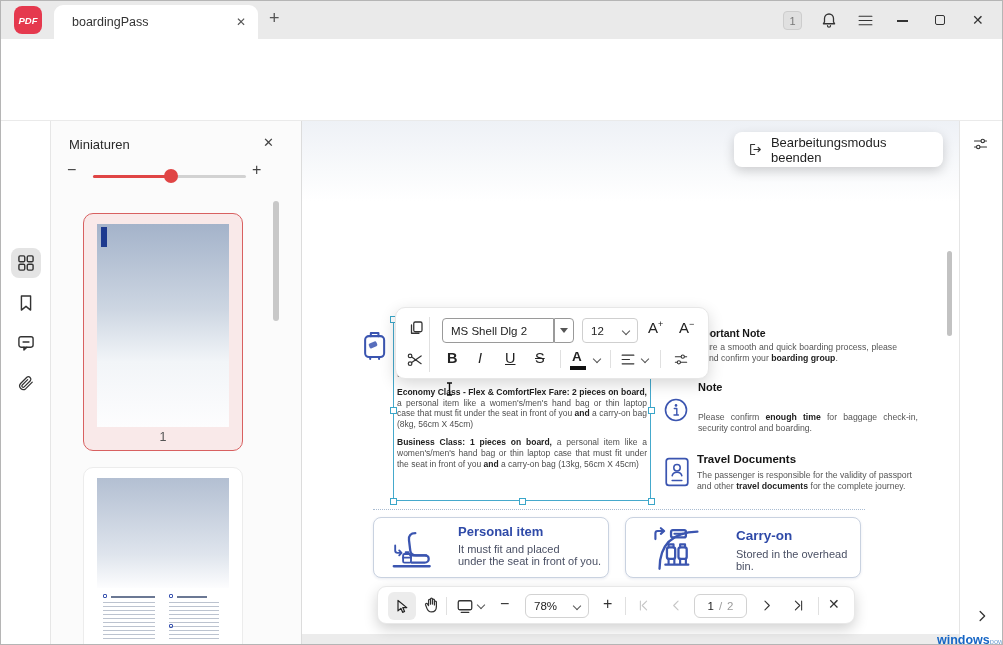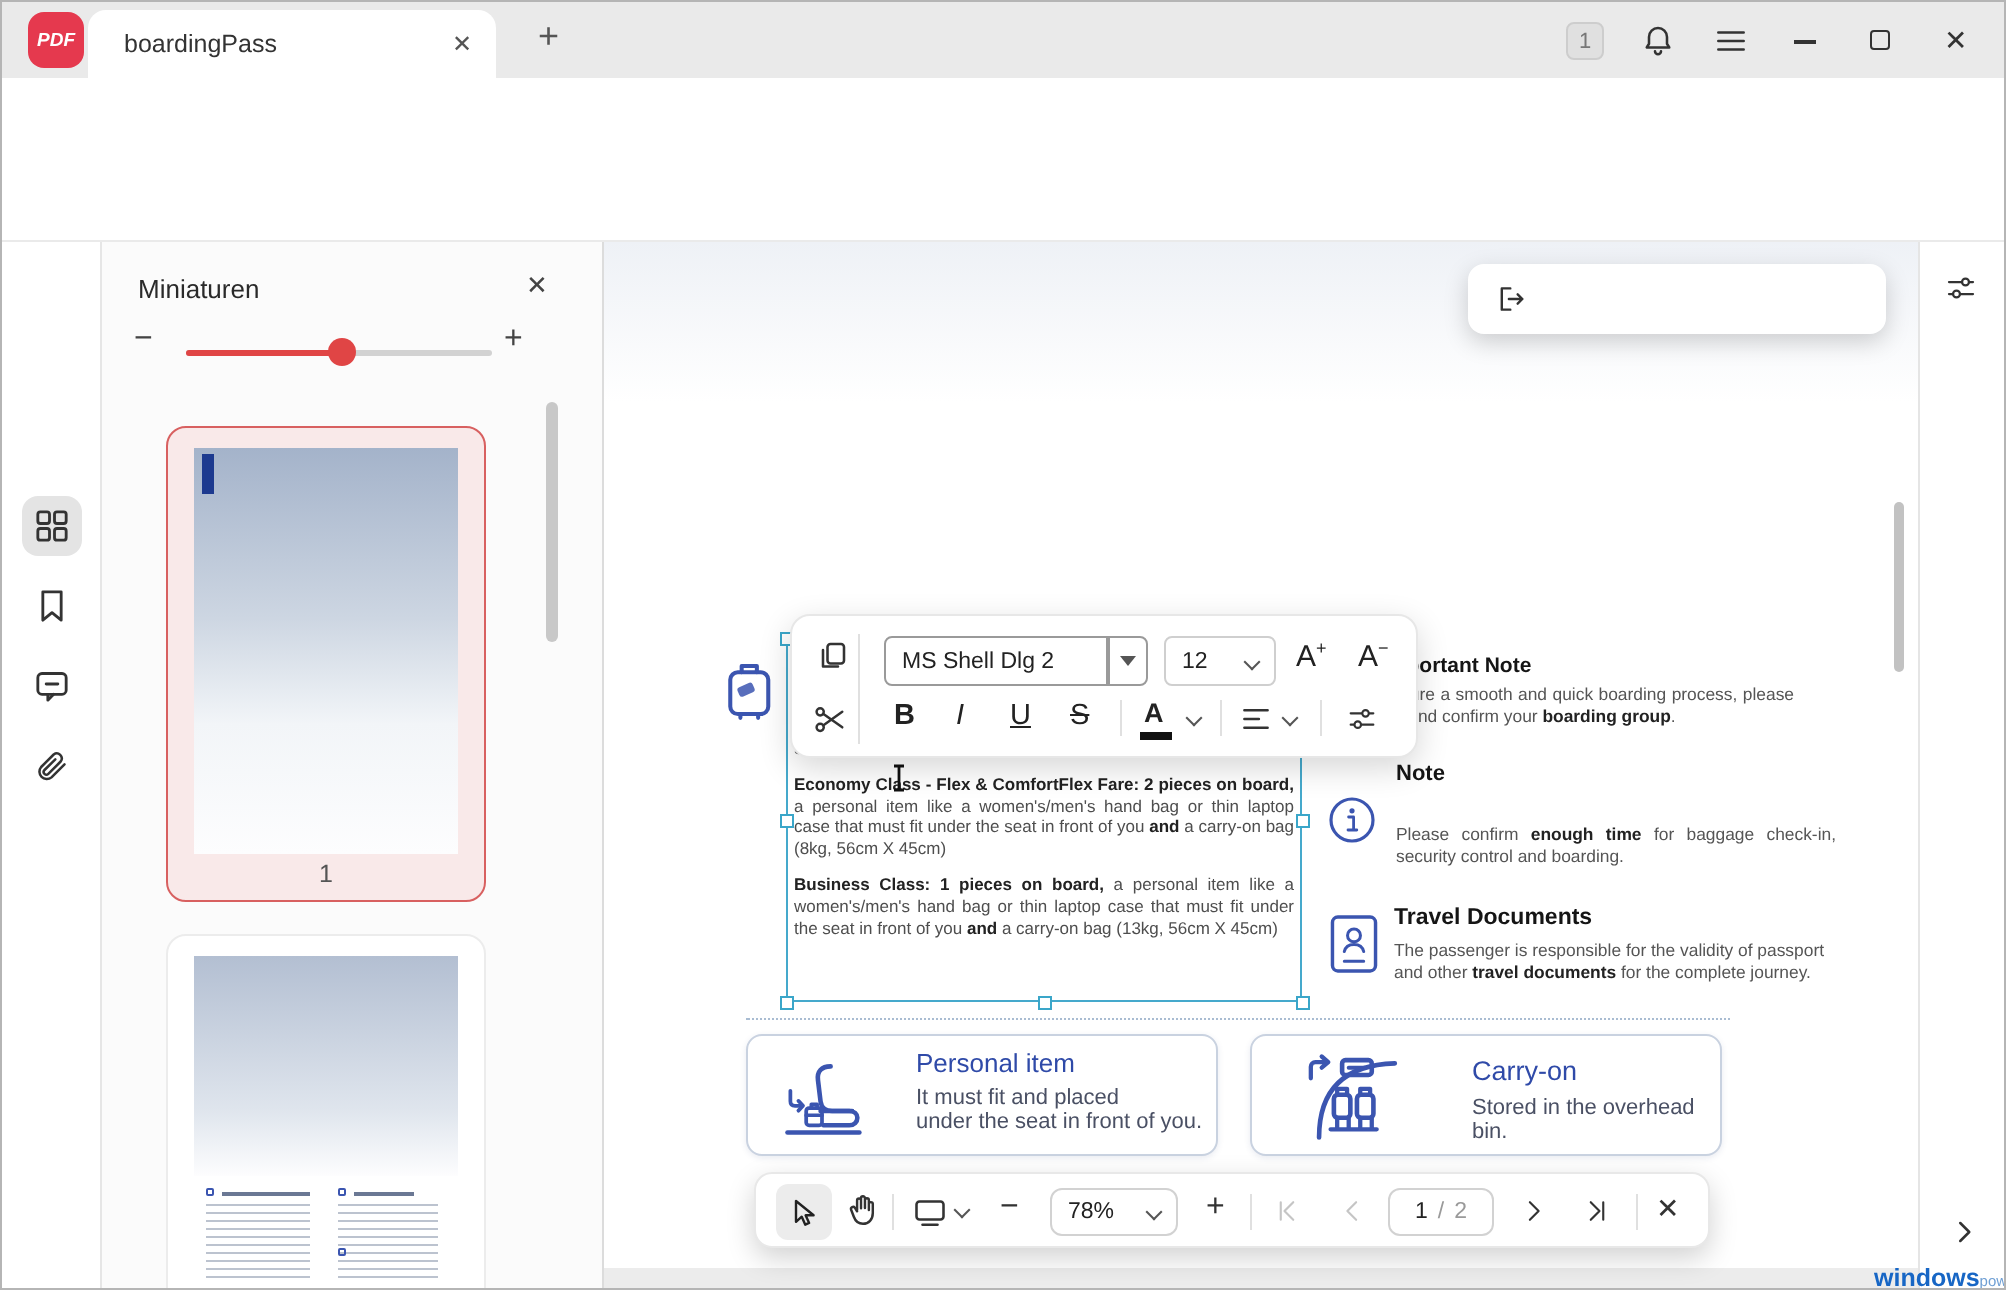--- a/index.html
+++ b/index.html
@@ -9,21 +9,21 @@
 svg{display:block}
 .ic{fill:none;stroke:#333;stroke-width:1.7;stroke-linecap:round;stroke-linejoin:round}
 .ic-dis{stroke:#c5c5c5}
 .ic-blue{stroke:#3b55b0;stroke-width:1.6;fill:none;stroke-linecap:round;stroke-linejoin:round}
 .cv{display:inline-block;width:6px;height:6px;border-right:1.6px solid #555;border-bottom:1.6px solid #555;transform:rotate(45deg)}
 .vsep{position:absolute;width:1px;background:#e0e0e0}
 
 #titlebar{position:absolute;left:0;top:0;width:100%;height:38px;background:#eaeaea}
 #logo{position:absolute;left:13px;top:5px;width:28px;height:28px;border-radius:8px;background:#e5394e;
       color:#fff;font-size:9.5px;font-weight:bold;font-style:italic;display:flex;align-items:center;justify-content:center}
-#tab{position:absolute;left:43px;top:4px;width:204px;height:34px;background:#fff;border-radius:9px 9px 0 0;
+#tab{position:absolute;left:53px;top:4px;width:204px;height:34px;background:#fff;border-radius:9px 9px 0 0;
      display:flex;align-items:center;padding:0 12px 0 18px}
 #tab .ttl{flex:1;font-size:12.5px;color:#333}
 .xglyph{font-size:12px;color:#555;cursor:default}
 #newtab{position:absolute;left:268px;top:7px;font-size:18px;color:#555}
 #badge1{position:absolute;left:782px;top:10px;width:19px;height:19px;background:#e0e0e0;border:1px solid #cdcdcd;
         border-radius:4px;font-size:11px;color:#777;display:flex;align-items:center;justify-content:center}
 #winmax{position:absolute;left:934px;top:14px;width:10px;height:10px;border:1.5px solid #333;border-radius:2px}
 #winmin{position:absolute;left:896px;top:19px;width:11px;height:1.5px;background:#333}
 #winclose{position:absolute;left:971px;top:11px;font-size:14px;color:#333}
 
@@ -74,21 +74,21 @@
 .dpar{margin-top:8px;font-size:8.5px;color:#4e4e4e;line-height:10.6px;text-align:justify}
 .dpar b{color:#222}
 #textblock{position:absolute;left:396px;top:368px;width:250px}
 #selbox{position:absolute;left:392px;top:318px;width:258px;height:182px;border:1px solid #45a9cc}
 .hdl{position:absolute;width:7px;height:7px;background:#fff;border:1px solid #3aa6c9}
 .rchead{position:absolute;font-weight:bold;color:#151515}
 .rcbody{position:absolute;font-size:8.7px;color:#555;line-height:10.6px;text-align:justify}
 .rcbody b{color:#222}
 #dotline{position:absolute;left:372px;top:508px;width:492px;border-top:1.5px dotted #a9bcd2}
 .infobox{position:absolute;top:516px;width:236px;height:61px;background:#fff;border:1px solid #c9d2e0;border-radius:8px;box-shadow:0 1px 3px rgba(40,60,120,.1)}
-.boxtitle{position:absolute;font-size:13px;font-weight:normal;color:#2f4aa8}
+.boxtitle{position:absolute;font-size:13px;font-weight:bold;color:#2f4aa8}
 .boxline{position:absolute;font-size:11px;color:#4a5064}
 
 #fmtbar{position:absolute;left:394px;top:306px;width:314px;height:72px;background:#fff;border:1px solid #e7e7e7;
         border-radius:10px;box-shadow:0 5px 16px rgba(0,0,0,.16);z-index:50}
 #fontbox{position:absolute;left:46px;top:10px;width:112px;height:25px;border:1px solid #9a9a9a;border-radius:4px 0 0 4px;
          display:flex;align-items:center;padding-left:8px;font-size:11.5px;color:#222}
 #fontdd{position:absolute;left:158px;top:10px;width:20px;height:25px;border:1px solid #9a9a9a;border-left:1px solid #9a9a9a;
         border-radius:0 4px 4px 0;display:flex;align-items:center;justify-content:center}
 #fontdd .tri{width:0;height:0;border-left:4px solid transparent;border-right:4px solid transparent;border-top:5px solid #555}
 #sizebox{position:absolute;left:186px;top:10px;width:56px;height:25px;border:1px solid #cfcfcf;border-radius:4px;
@@ -408,20 +408,21 @@
       <circle cx="14.5" cy="8" r="2.3" fill="#fff" stroke="#333" stroke-width="1.5"></circle>
       <circle cx="9" cy="16" r="2.3" fill="#fff" stroke="#333" stroke-width="1.5"></circle>
   </svg>
 </div>
 
 <div id="exitbtn">
   <svg width="17" height="17" viewBox="0 0 24 24">
     <path class="ic" d="M11.5 4.5H5.5v15h6"></path>
       <path class="ic" d="M10.5 12h9.5M16.7 8.7 20 12l-3.3 3.3"></path>
   </svg>
+  <span>Bearbeitungsmodus beenden</span>
 </div>
 
 <div id="rightrail">
   <svg class="abs" style="left:11px;top:14px" width="19" height="18" viewBox="0 0 24 24">
     <path class="ic" style="stroke-width:1.5" d="M4 8h16M4 16h16"></path>
       <circle cx="15" cy="8" r="2.3" fill="#fff" stroke="#333" stroke-width="1.5"></circle>
       <circle cx="9" cy="16" r="2.3" fill="#fff" stroke="#333" stroke-width="1.5"></circle>
   </svg>
   <svg class="abs" style="left:13px;top:486px" width="18" height="18" viewBox="0 0 24 24">
     <path class="ic" d="M9.5 6l6 6-6 6"></path>

